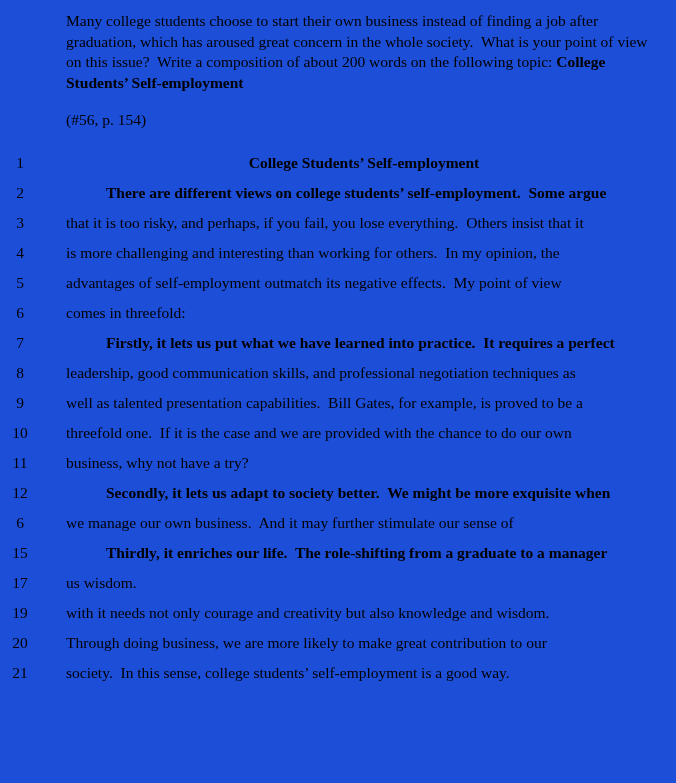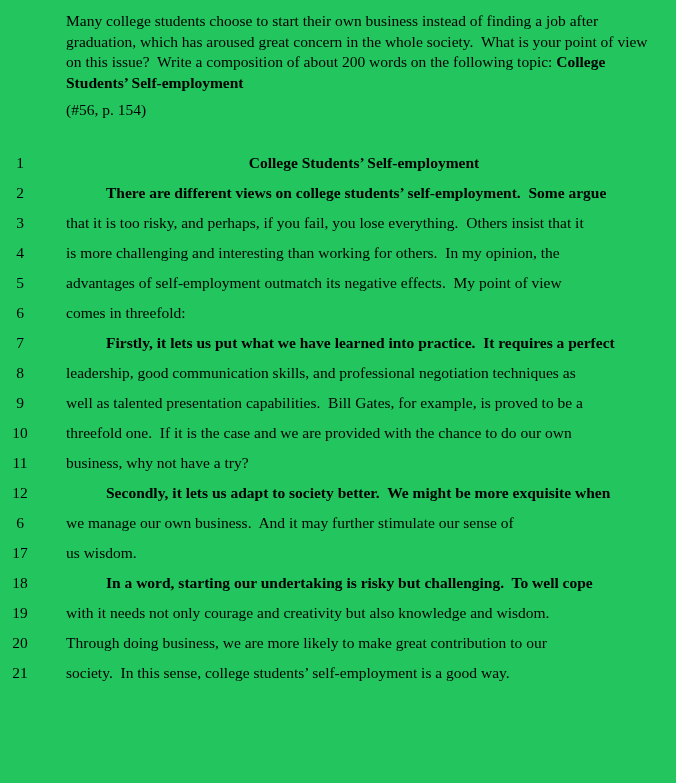--- a/index.html
+++ b/index.html
@@ -1,38 +1,38 @@
 <!DOCTYPE html>
 <html><head>
 <meta charset="utf-8">
 <style>
   html, body { margin: 0; padding: 0; background: #ffffff; }
   .page {
     position: relative;
     width: 676px;
     height: 783px;
-    background: #22c55e;
+    background: #1d4ed8;
     color: #000000;
     font-family: "Liberation Serif", "DejaVu Serif", serif;
     font-size: 15.5px;
     overflow: hidden;
   }
   .prompt {
     position: absolute;
     left: 66px;
     top: 11px;
     width: 596px;
     line-height: 20.5px;
     white-space: pre-wrap;
   }
   .prompt .bold { font-weight: bold; }
   .reference {
     position: absolute;
     left: 66px;
-    top: 101px;
+    top: 111px;
     line-height: 18px;
     white-space: pre;
     text-align: right;
   }
   .essay {
     position: absolute;
     left: 0;
     top: 148px;
     width: 676px;
   }
@@ -115,27 +115,27 @@
       <div class="txt">business, why not have a try?</div>
     </div>
       <div class="row indent">
       <div class="num">12</div>
       <div class="txt">Secondly, it lets us adapt to society better.  We might be more exquisite when</div>
     </div>
       <div class="row plain">
       <div class="num">6</div>
       <div class="txt">we manage our own business.  And it may further stimulate our sense of</div>
     </div>
+      <div class="row indent">
+      <div class="num">15</div>
+      <div class="txt">Thirdly, it enriches our life.  The role-shifting from a graduate to a manager</div>
+    </div>
       <div class="row plain">
       <div class="num">17</div>
       <div class="txt">us wisdom.</div>
-    </div>
-      <div class="row indent">
-      <div class="num">18</div>
-      <div class="txt">In a word, starting our undertaking is risky but challenging.  To well cope</div>
     </div>
       <div class="row plain">
       <div class="num">19</div>
       <div class="txt">with it needs not only courage and creativity but also knowledge and wisdom.</div>
     </div>
       <div class="row plain">
       <div class="num">20</div>
       <div class="txt">Through doing business, we are more likely to make great contribution to our</div>
     </div>
       <div class="row plain">

